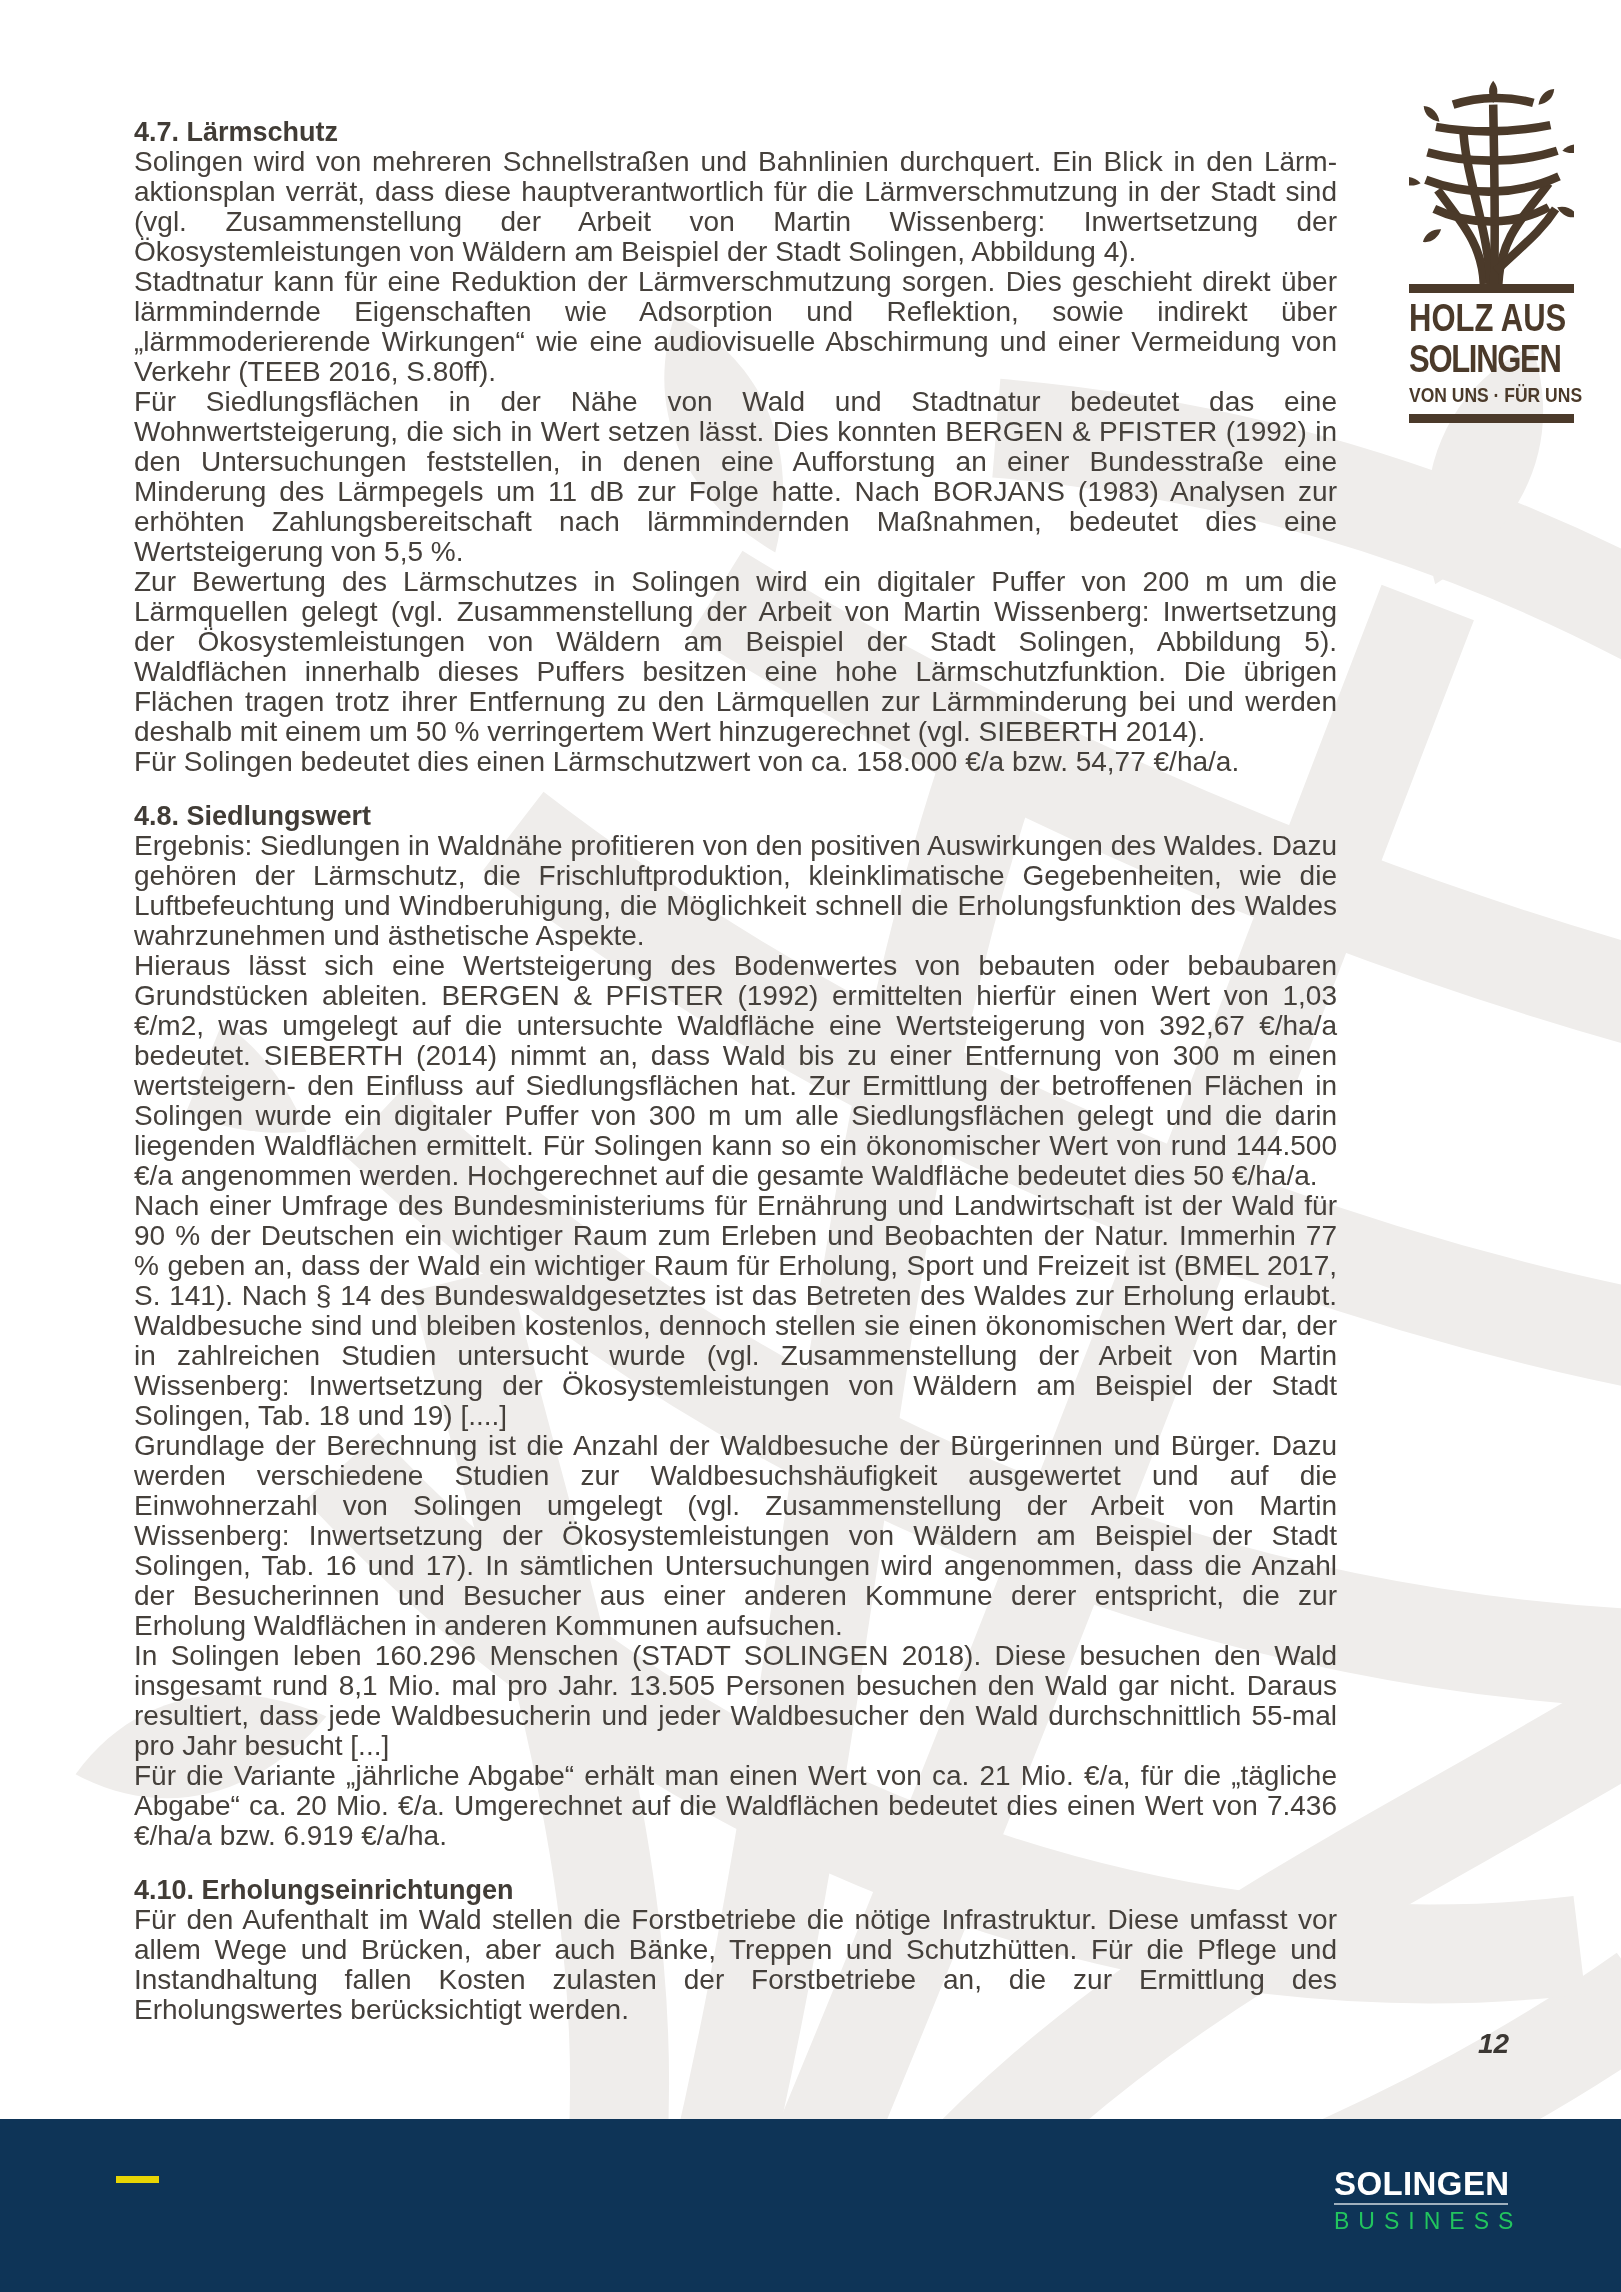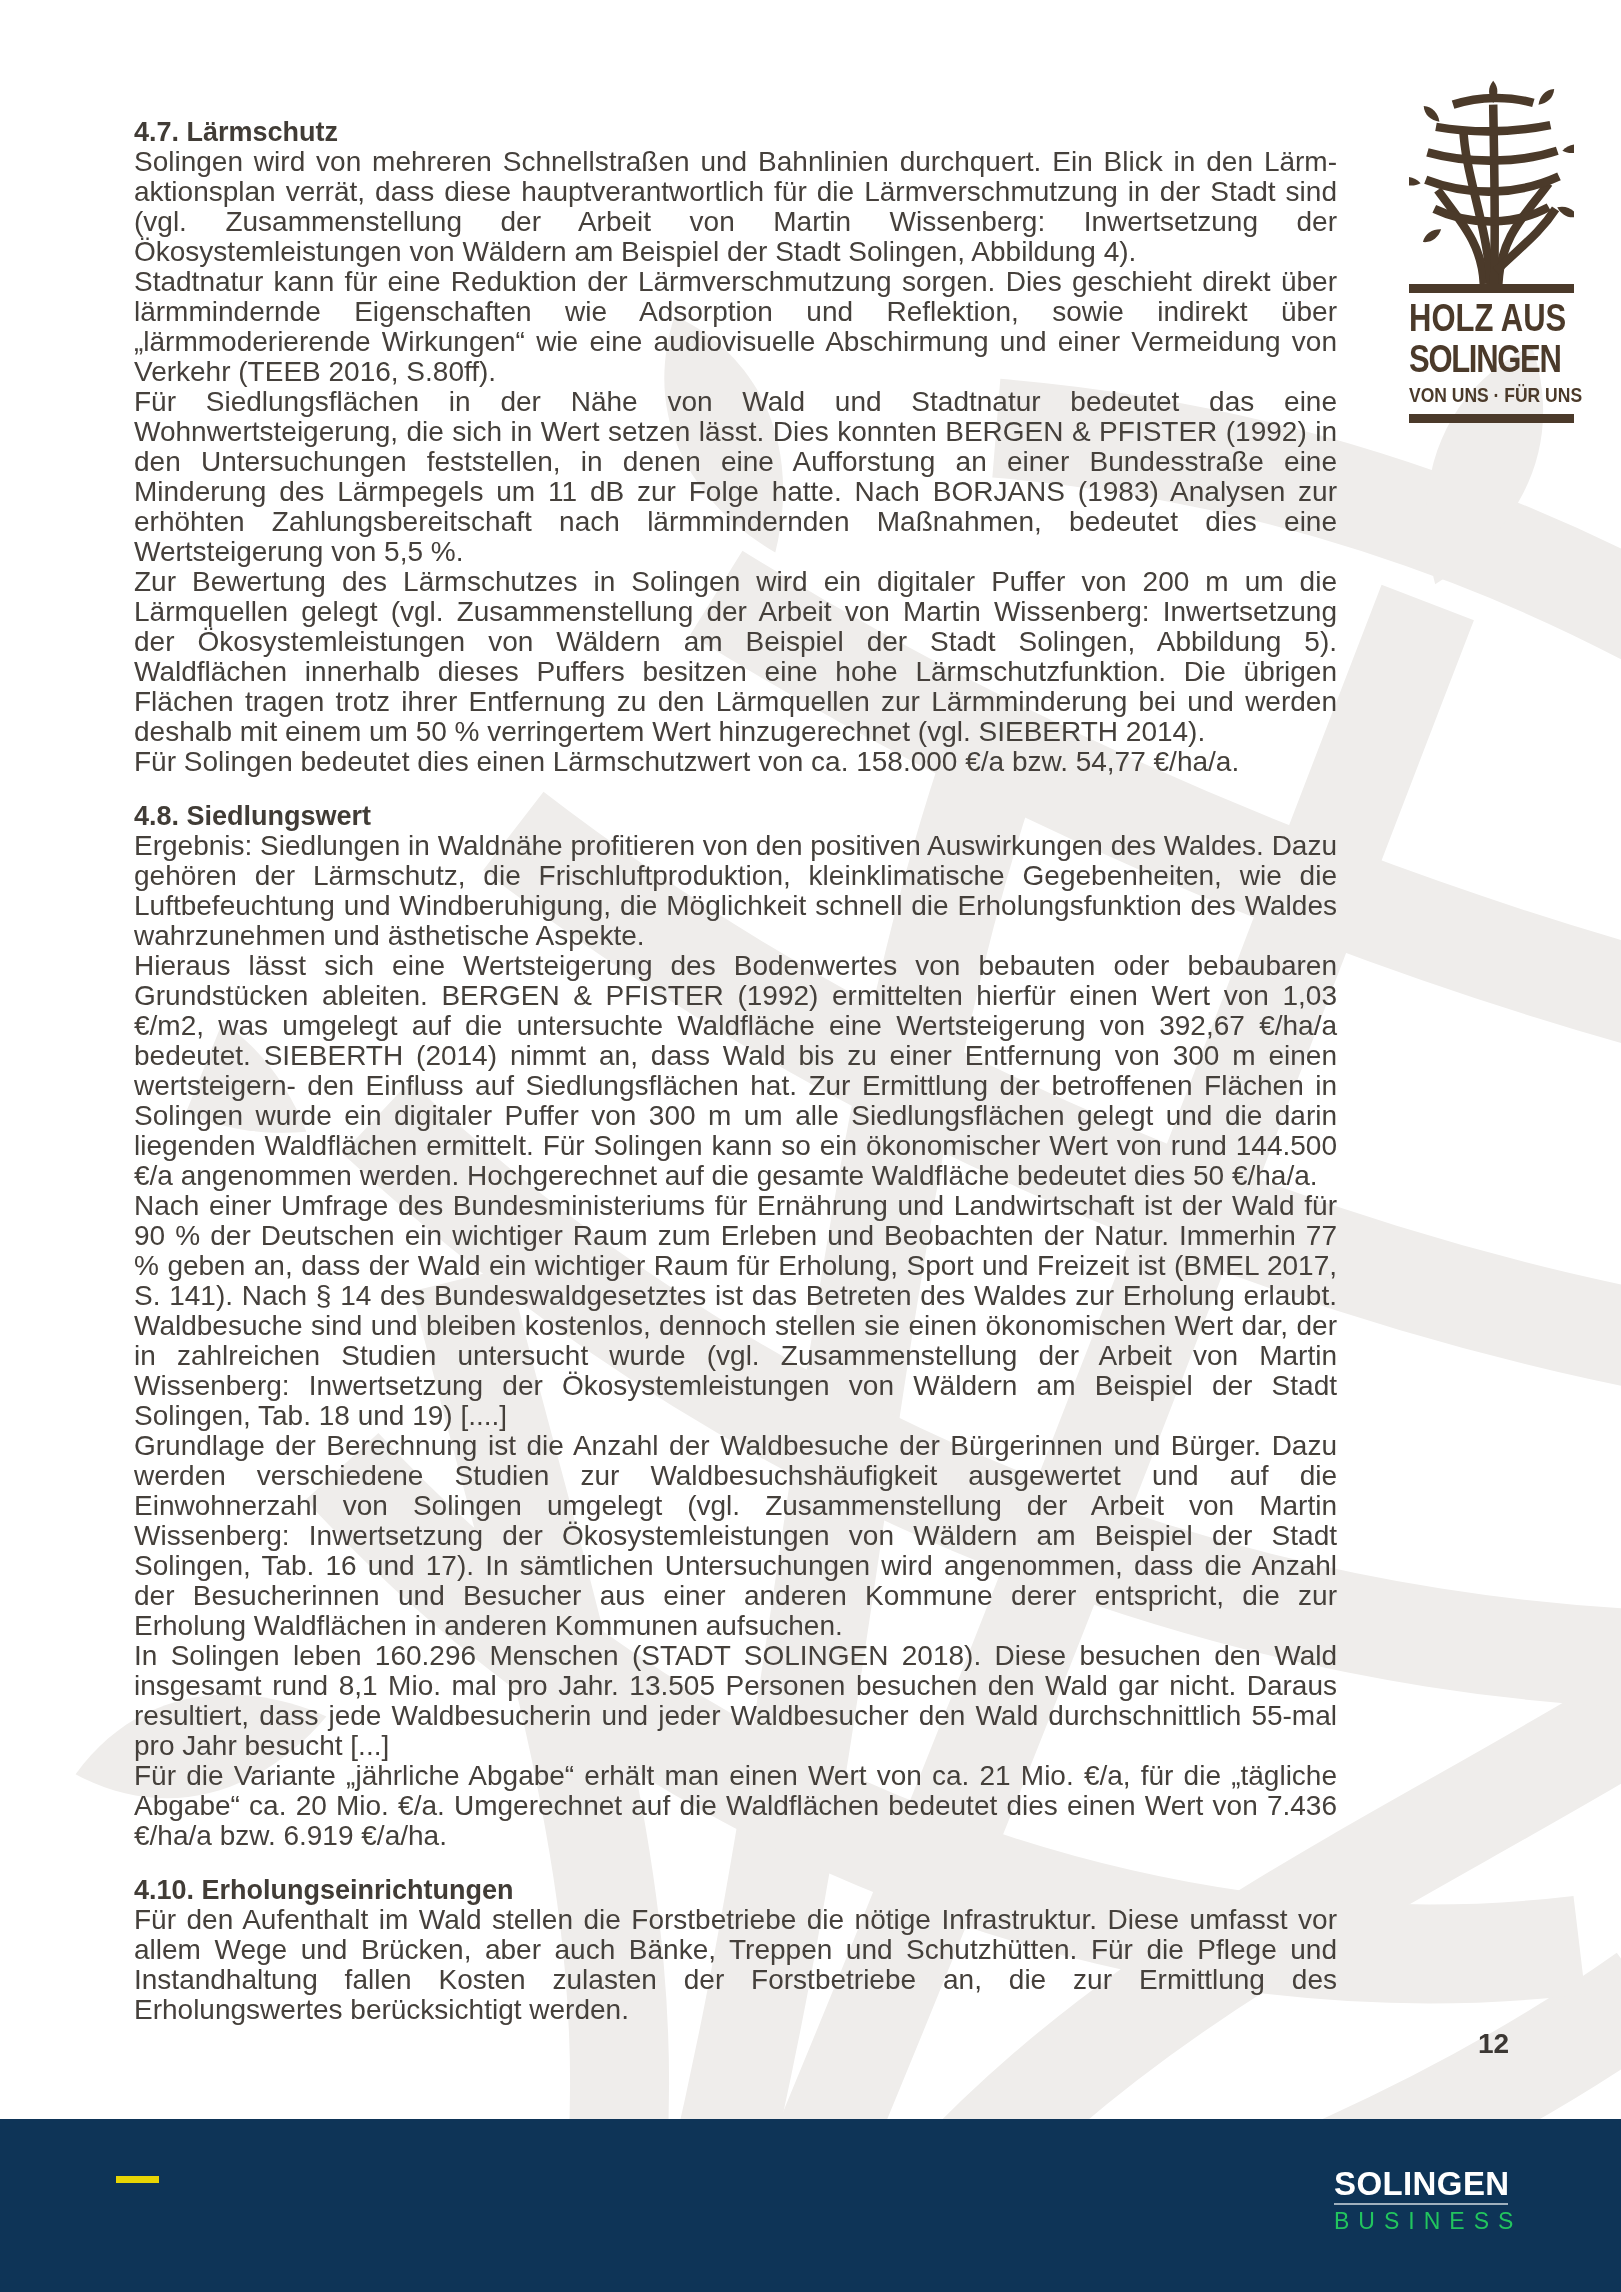--- a/index.html
+++ b/index.html
@@ -53,21 +53,21 @@
   .logo .tagline{
     font-weight:700;font-size:17.5px;line-height:23px;height:23px;
     transform:scaleY(1.15);transform-origin:50% 50%;
     white-space:nowrap;margin-top:5.4px;color:#4b3a2a;
     display:flex;justify-content:space-between;
   }
   .logo .bar.bottom{margin-top:7.2px;}
   
   .pagenum{
     position:absolute;left:1478px;top:2028px;z-index:1;
-    font-size:28px;font-weight:700;color:#3b3733;
+    font-size:28px;font-style:italic;font-weight:700;color:#3b3733;
   }
   
   .footer{
     position:absolute;left:0;top:2119px;width:1622px;height:174px;
     background:#0e3457;z-index:2;color:#ffffff;
   }
   .footer .dash{
     position:absolute;left:116px;top:57px;width:43px;height:7.2px;
     background:#e8d504;
   }

